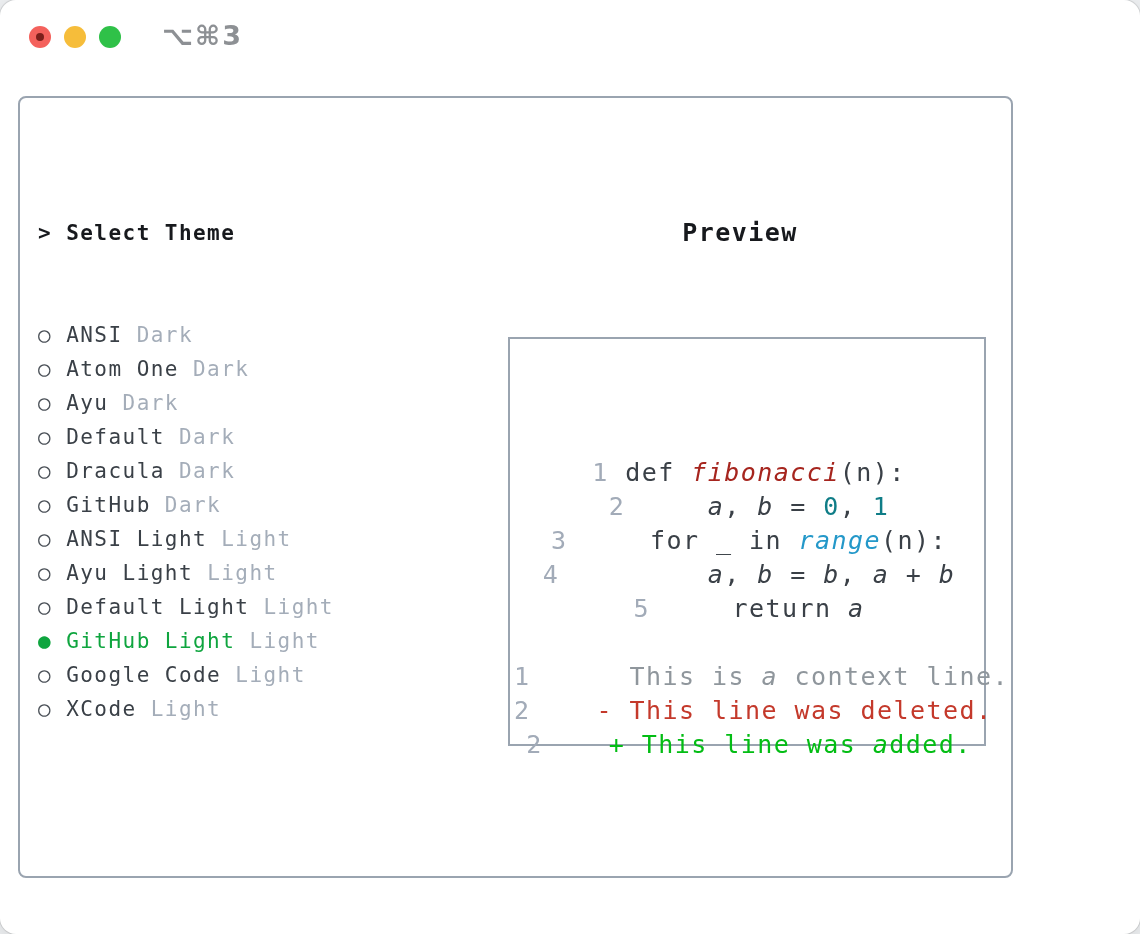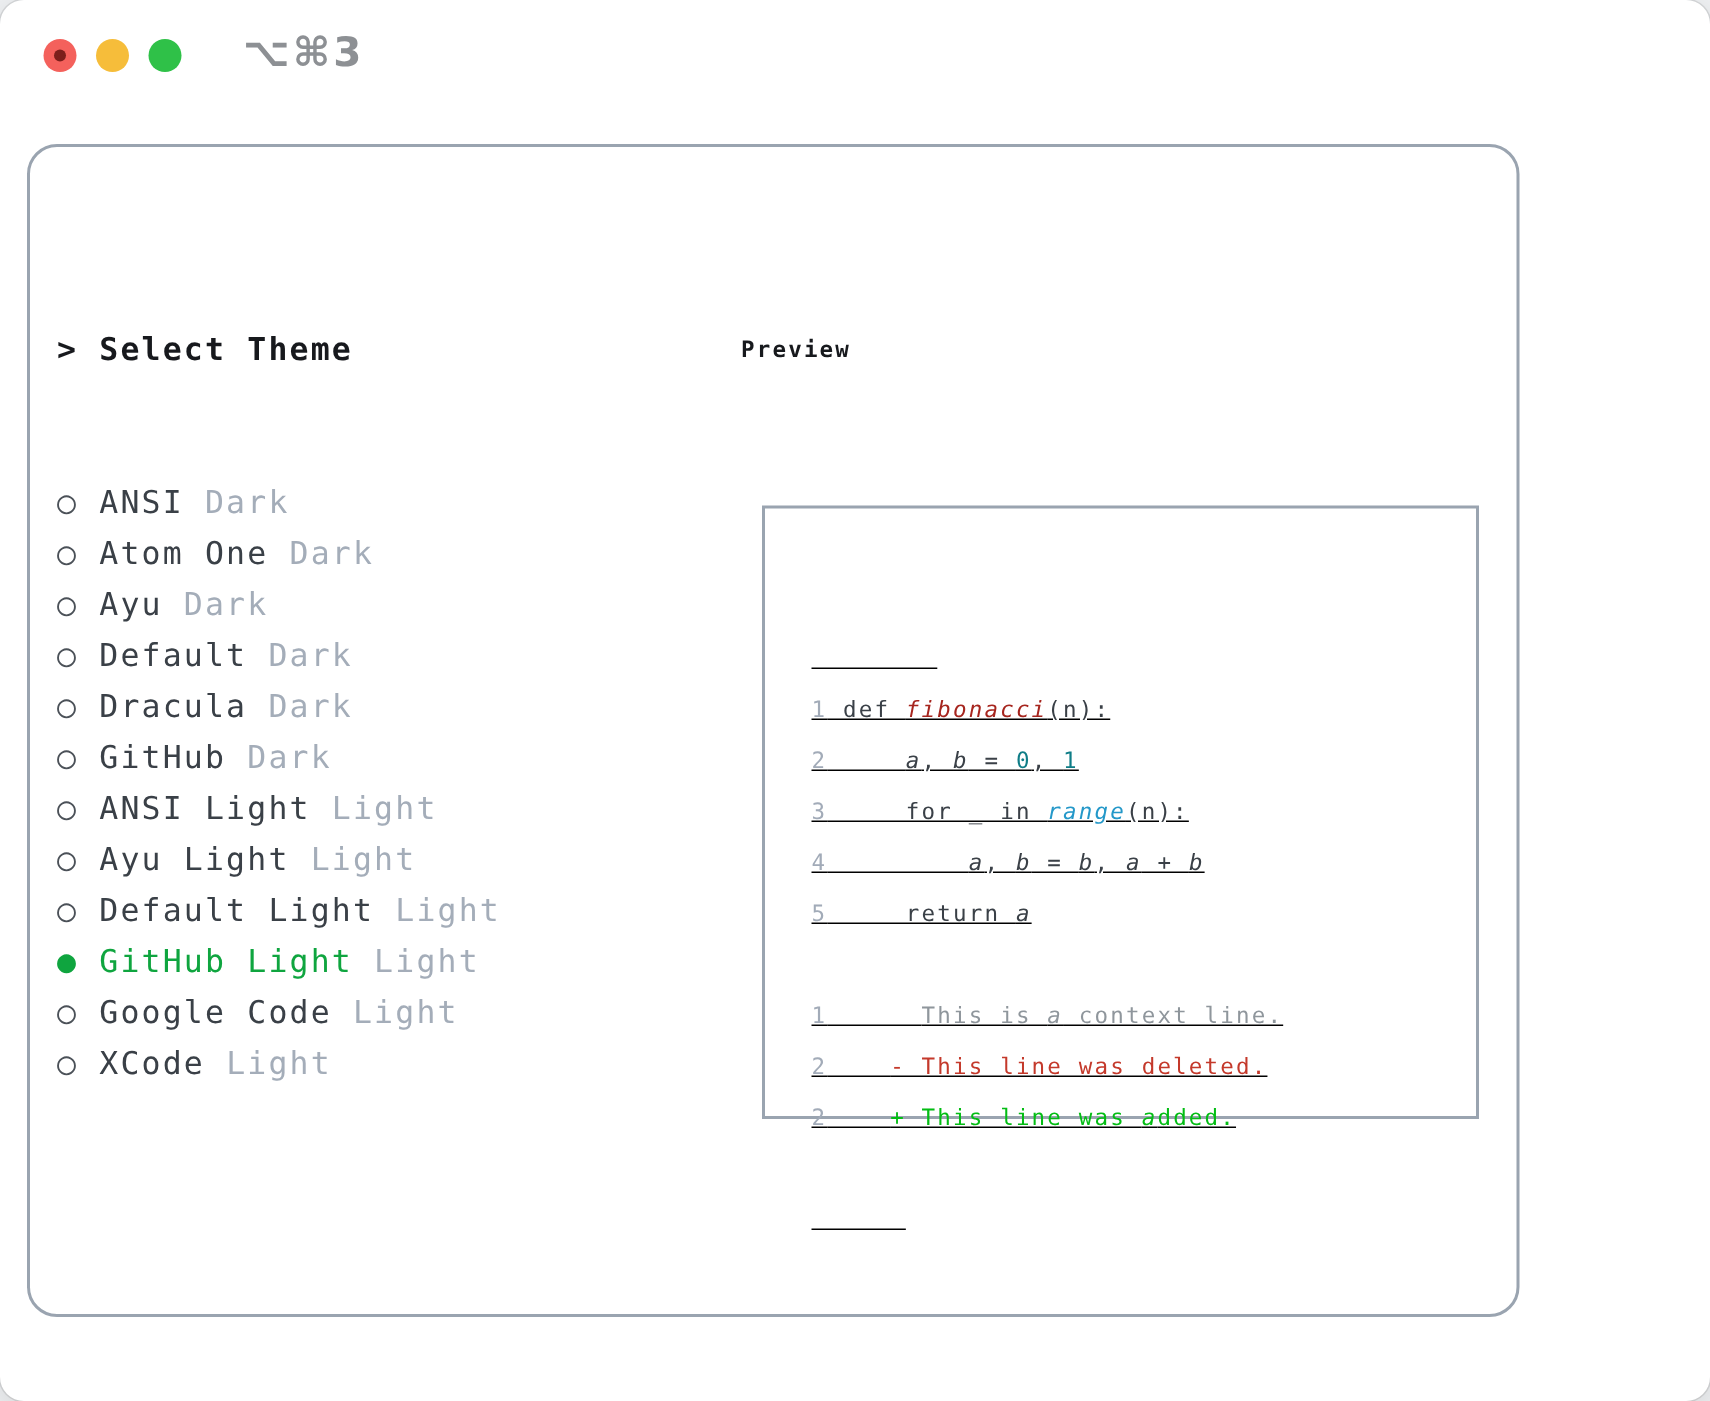--- a/index.html
+++ b/index.html
@@ -30,51 +30,51 @@
     position: absolute; left: 162px; top: 20px;
     font-family: "DejaVu Sans", sans-serif;
     font-size: 27px; font-weight: bold; letter-spacing: 2px;
     color: var(--title-gray);
   }
   
   .main {
     position: absolute; left: 18px; top: 96px;
     width: 995px; height: 782px;
     border: 2px solid var(--border);
-    border-radius: 20px;
+    border-radius: 8px;
     background: #ffffff;
   }
   .col-left {
     position: absolute; left: 18px; top: 50px;
     font-size: 21px; line-height: 34px; letter-spacing: 1.45px;
     white-space: pre;
     color: var(--menu-ink);
   }
   .col-right {
     position: absolute; left: 474px; top: 50px;
-    font-size: 15px; line-height: 34px; letter-spacing: 1.45px;
+    font-size: 25px; line-height: 34px; letter-spacing: 1.45px;
     white-space: pre;
+    text-align: center;
   }
   .row { height: 34px; }
   .hdr { font-weight: bold; color: var(--ink); }
   .subhdr { color: var(--ink); margin-top: 48px; }
   .item { cursor: pointer; }
   .name { color: var(--menu-ink); }
   .item.sel .name, .item.sel .radio { color: var(--green-sel); }
   .radio { color: var(--radio-ink); }
   .variant { color: var(--gray-soft); text-align: right; }
   
   .preview-hdr { height: 34px; font-weight: bold; color: var(--ink); }
   .preview-box {
     margin-top: 19px; margin-left: 14px;
     width: 478px; height: 409px;
     border: 2px solid var(--border);
-    padding: 49px 0 0 31px;
+    padding: 49px 0 0 4px;
     background: #ffffff;
-    text-decoration: underline;
   }
   .pline { height: 34px; }
   .s-ln   { color: var(--gray-num); }
   .s-pl   { color: var(--code-ink); }
   .s-fn   { color: var(--red-fn); font-style: italic; }
   .s-lit  { color: var(--teal-lit); }
   .s-call { color: var(--blue-call); font-style: italic; }
   .s-var  { color: var(--code-ink); font-style: italic; }
   .s-ctx  { color: var(--gray-ctx); }
   .s-ctxi { color: var(--gray-ctx); font-style: italic; }

